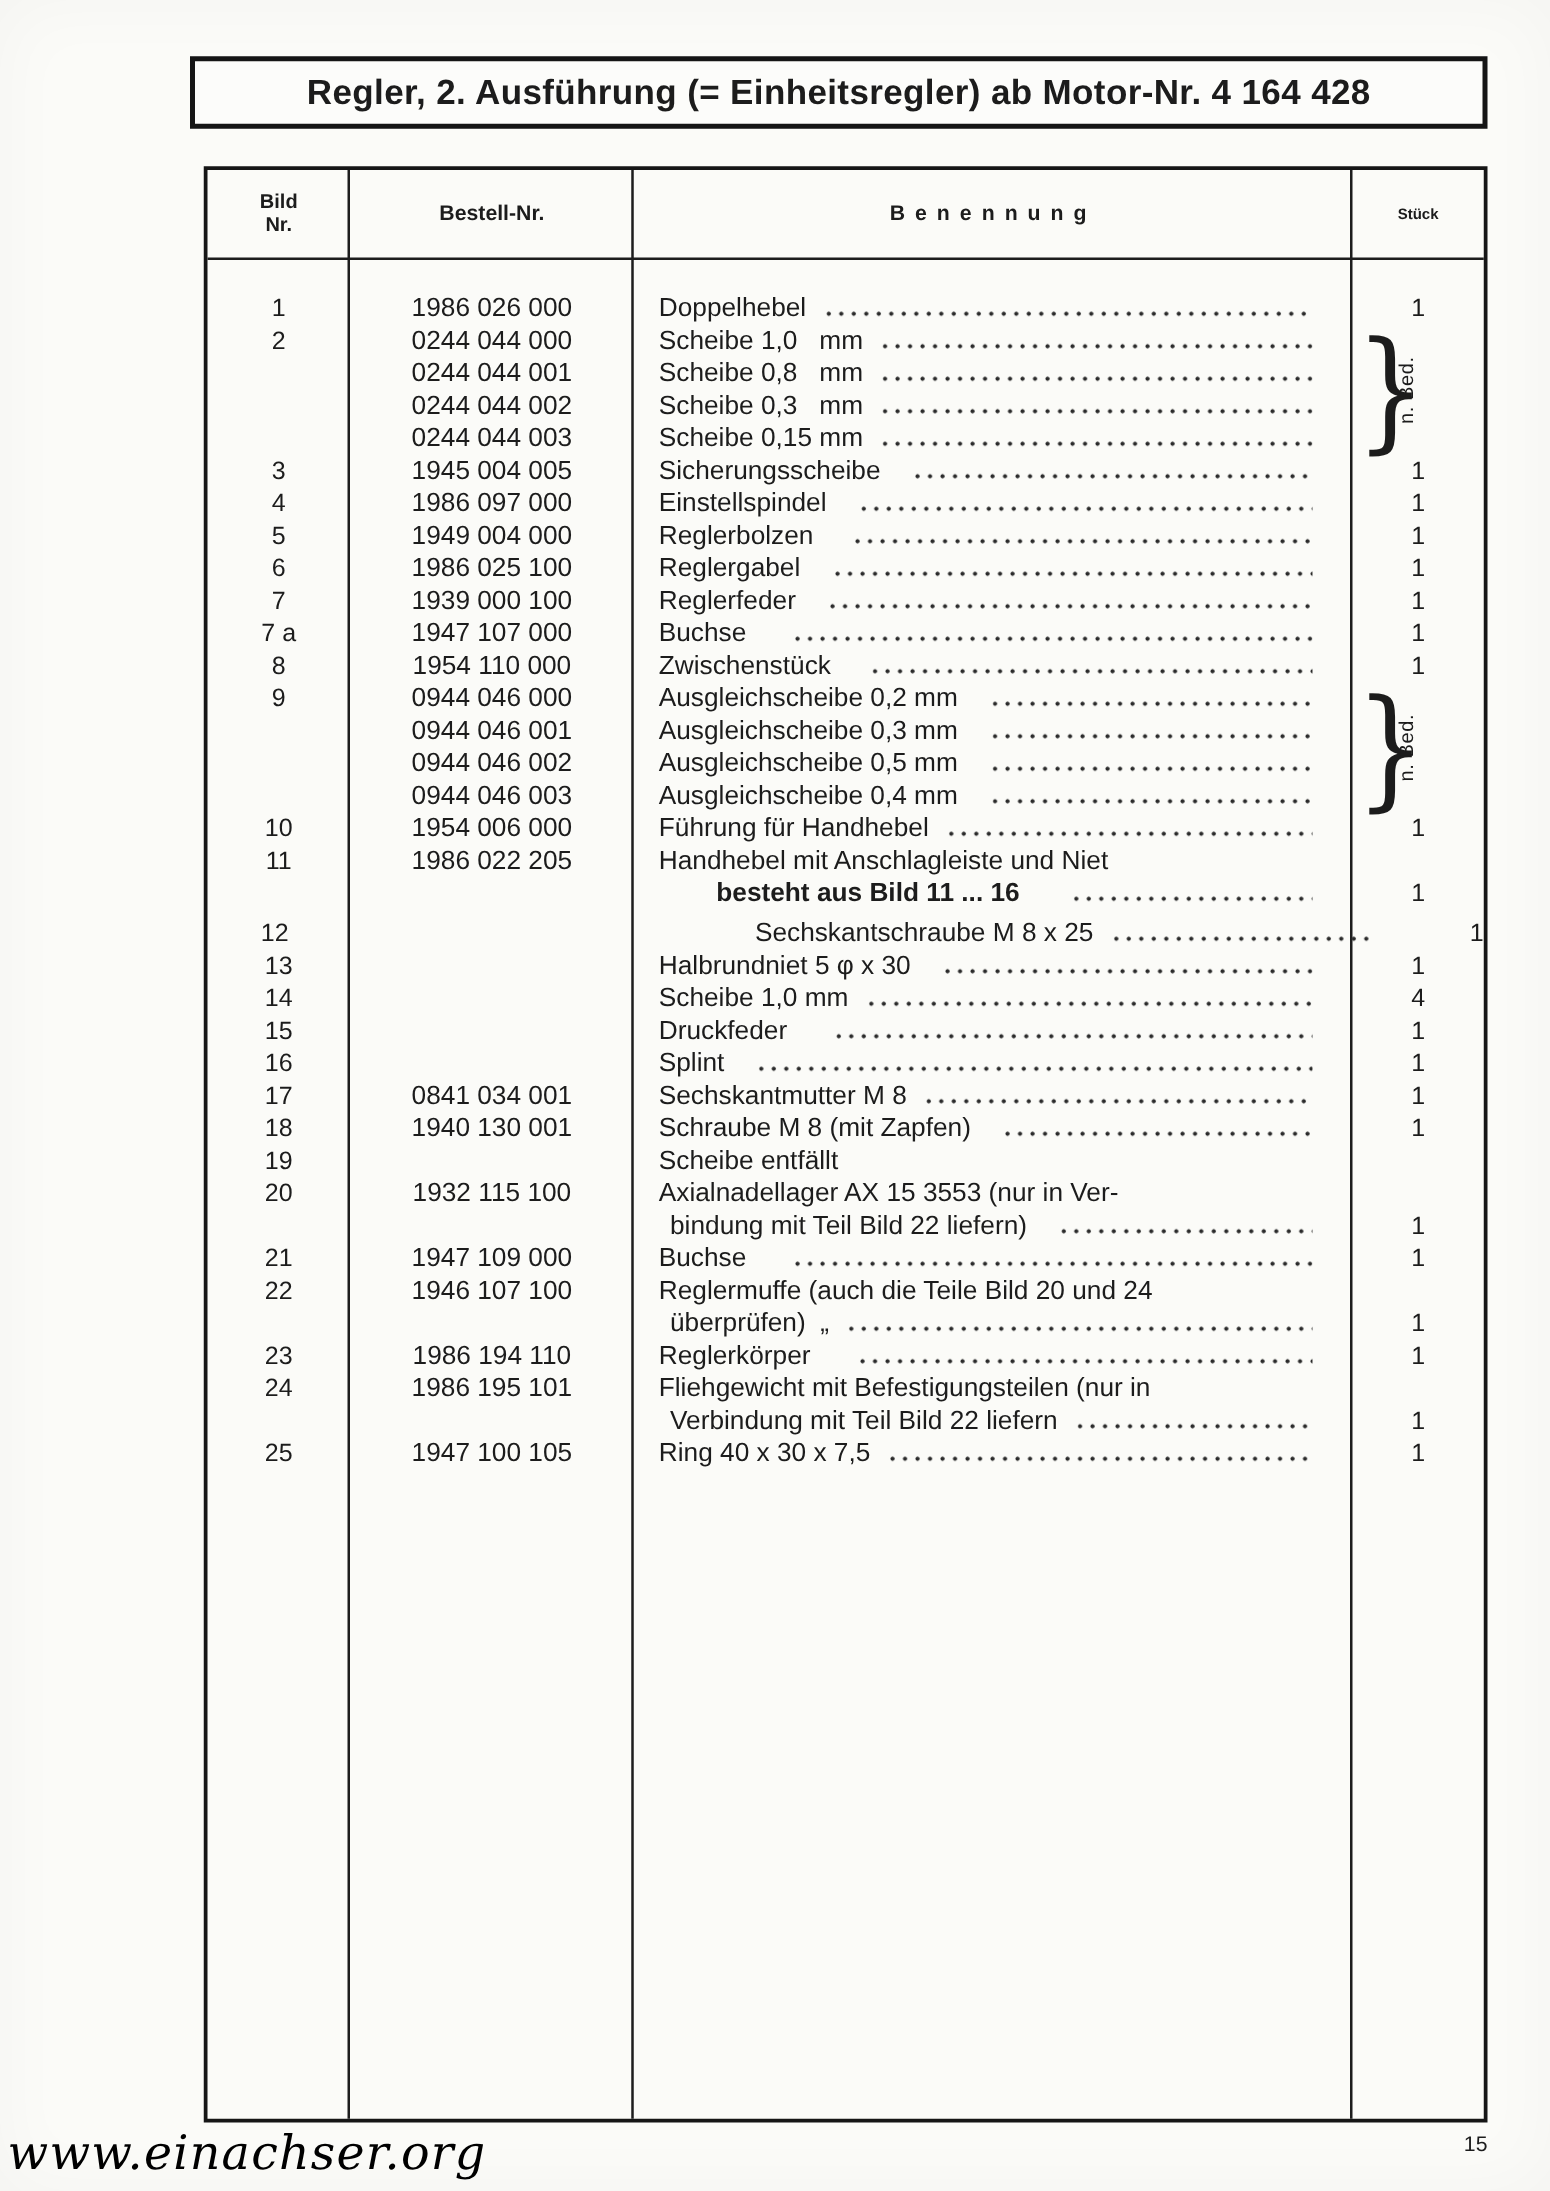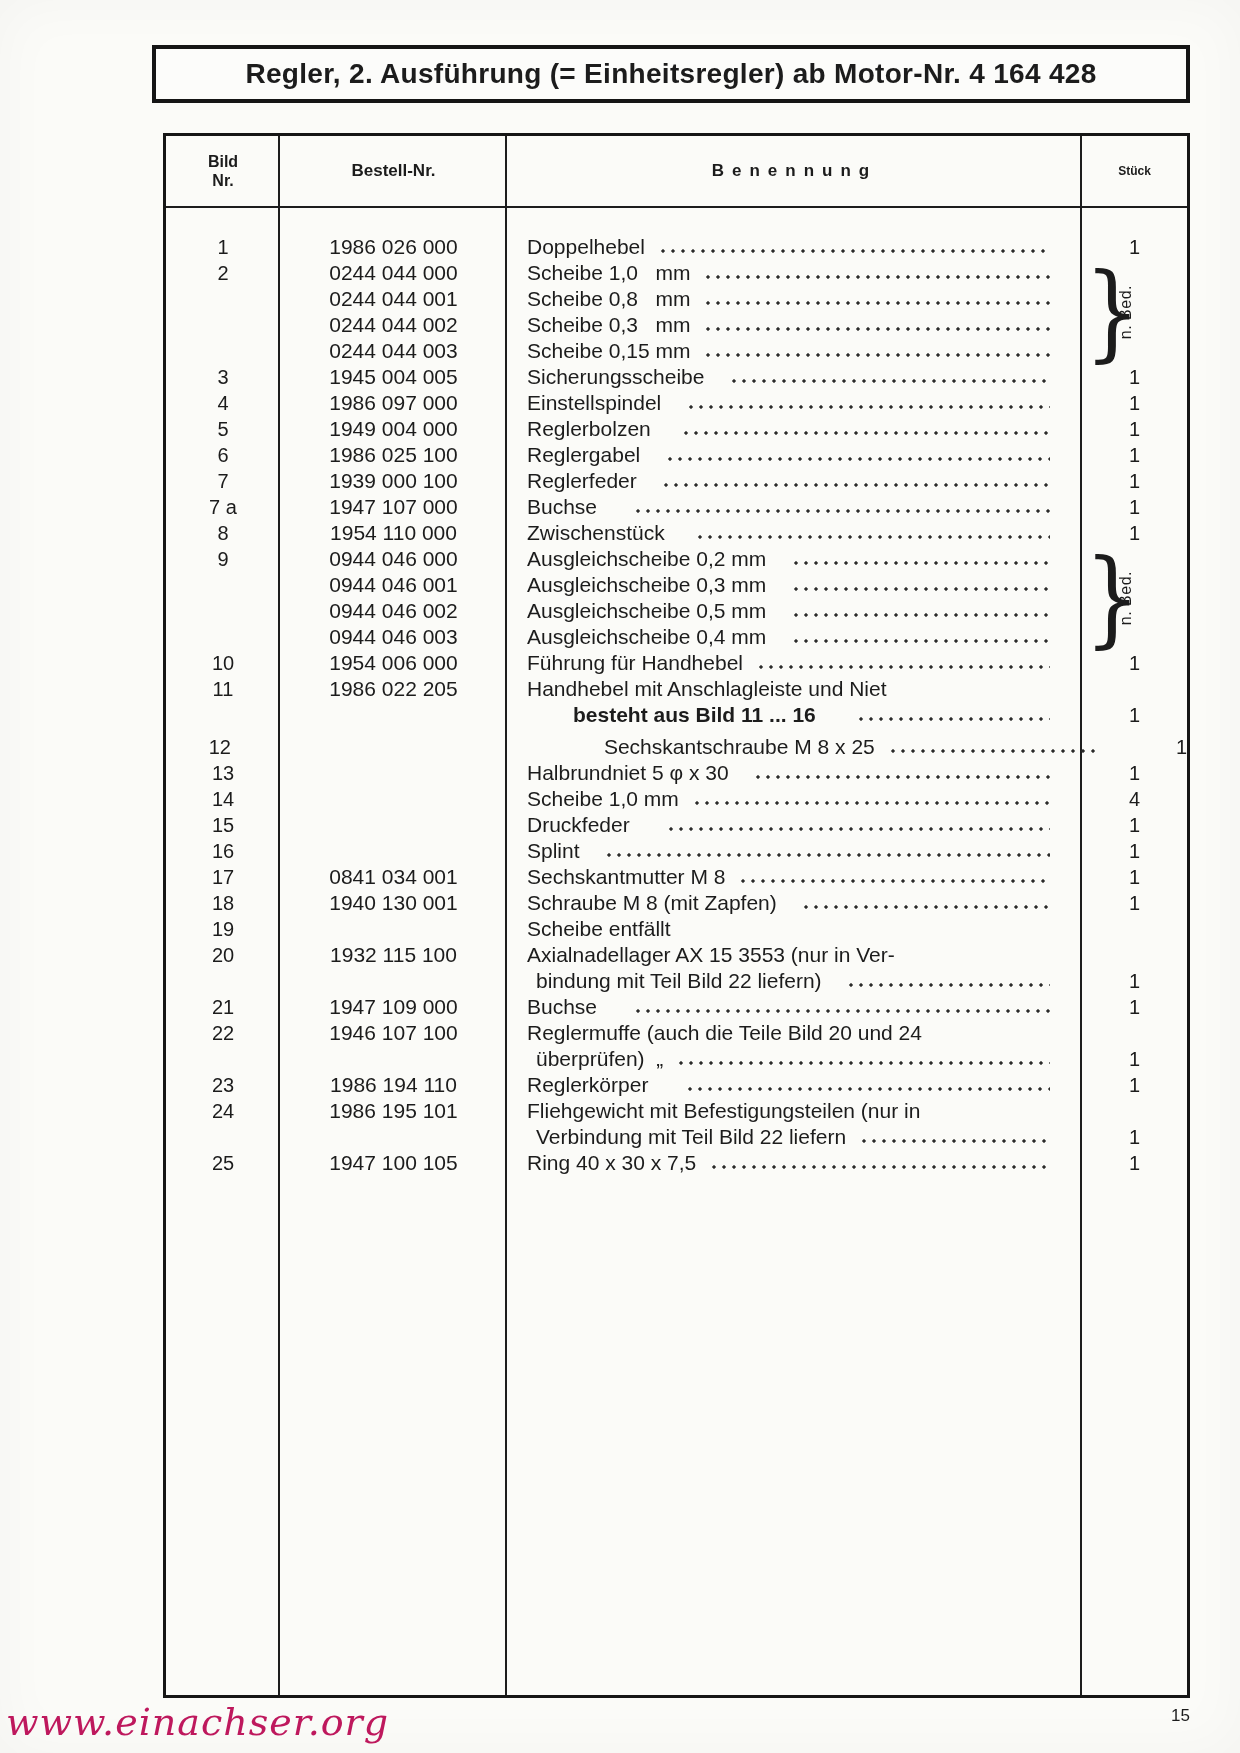--- a/index.html
+++ b/index.html
@@ -68,21 +68,21 @@
     transform:scale(1.05,1.25); width:26px; text-align:center; font-weight:400;
   }
   .brace-label {
     writing-mode:vertical-rl; transform:rotate(180deg);
     font-size:16px; letter-spacing:0.5px; margin-left:6px; white-space:nowrap;
   }
   
   .watermark {
     position:absolute; left:6px; top:1700px;
     font-family:"DejaVu Serif", serif; font-style:italic;
-    font-size:38px; letter-spacing:1px; color:#be185d;
+    font-size:38px; letter-spacing:1px; color:#000000;
   }
   .page-number {
     position:absolute; left:1140px; top:1706px; width:50px;
     text-align:right; font-size:17px;
   }
 </style>
 </head>
 <body>
 
 <div class="page">

